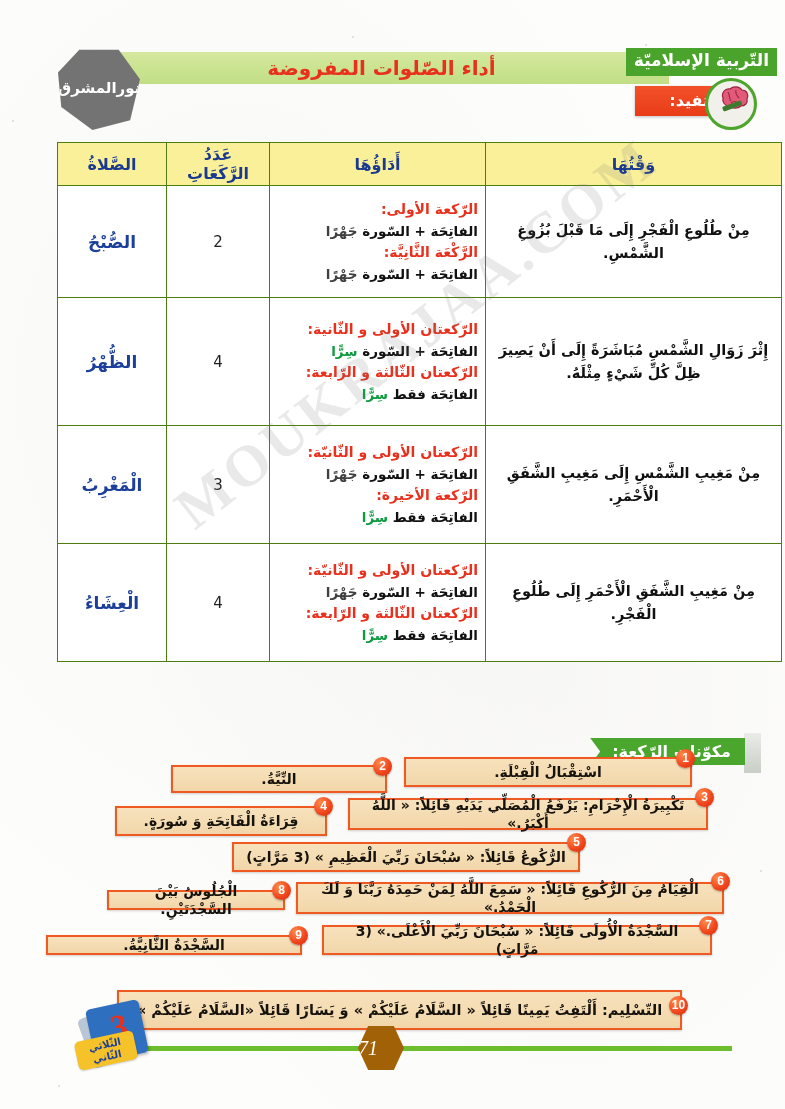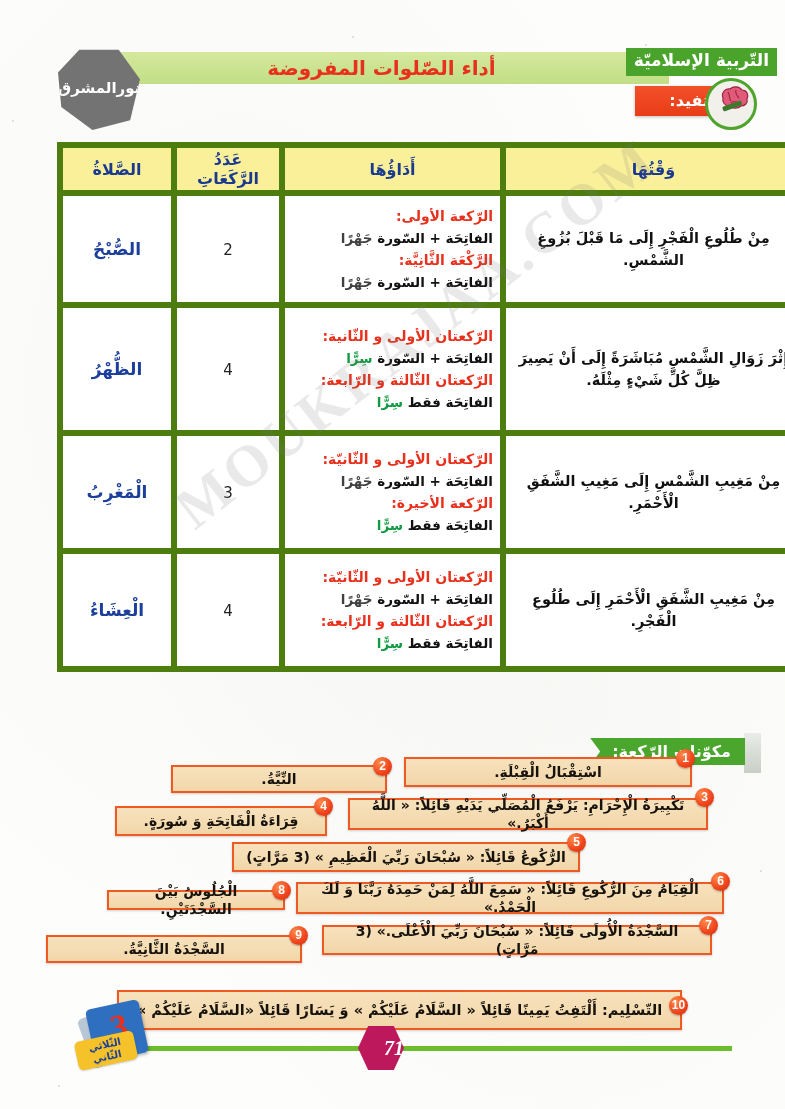--- a/index.html
+++ b/index.html
@@ -119,21 +119,21 @@
   
   .tbl {
     position: absolute;
     left: 57px;
     top: 142px;
     width: 672px;
     border-collapse: collapse;
     table-layout: fixed;
   }
   .tbl td, .tbl th {
-    border: 6px solid #4d7c0f;
+    border: 1px solid #4d7c0f;
     vertical-align: middle;
     padding: 4px 7px;
     background: #ffffff;
     margin-left: 36px;
   }
   .tbl thead th {
     background: #fbf09a;
     height: 38px;
     padding: 2px 6px;
   }
@@ -235,28 +235,28 @@
     width: 640px;
     height: 5px;
     background: #6cbe2c;
   }
   .page-badge {
     position: absolute;
     left: 358px;
     top: 1026px;
     width: 46px;
     height: 44px;
-    background: #be185d;
+    background: #a16207;
     clip-path: polygon(22% 0, 78% 0, 100% 50%, 78% 100%, 22% 100%, 0 50%);
     color: #ffffff;
     font-size: 20px;
-    font-weight: bold;
+    font-weight: normal;
     font-style: italic;
     line-height: 44px;
-    text-align: right;
+    text-align: left;
     font-family: "Liberation Serif", serif;
   }
   .term-logo {
     position: absolute;
     left: 76px;
     top: 1000px;
     width: 76px;
     height: 78px;
   }
   .term-logo .sq {
@@ -482,21 +482,21 @@
 
   <div class="comp center" style="right:61px; top:882px; width:428px; height:32px;">الْقِيَامُ مِنَ الرُّكُوعِ قَائِلاً: « سَمِعَ اللَّهُ لِمَنْ حَمِدَهُ رَبَّنَا وَ لَكَ الْحَمْدُ.»</div>
   <div class="bullet" style="right:55px; top:872px;">6</div>
 
   <div class="comp center" style="right:500px; top:890px; width:178px; height:20px;">الْجُلُوسُ بَيْنَ السَّجْدَتَيْنِ.</div>
   <div class="bullet" style="right:494px; top:881px;">8</div>
 
   <div class="comp center" style="right:73px; top:925px; width:390px; height:30px;">السَّجْدَةُ الْأُولَى قَائِلاً: « سُبْحَانَ رَبِّيَ الْأَعْلَى.»  (3 مَرَّاتٍ)</div>
   <div class="bullet" style="right:67px; top:916px;">7</div>
 
-  <div class="comp center" style="right:483px; top:935px; width:256px; height:28px;">السَّجْدَةُ الثَّانِيَّةُ.</div>
+  <div class="comp center" style="right:483px; top:935px; width:256px; height:20px;">السَّجْدَةُ الثَّانِيَّةُ.</div>
   <div class="bullet" style="right:477px; top:926px;">9</div>
 
   <div class="comp center" style="right:103px; top:973px; width:565px; height:40px; font-size:14.5px;margin-top:17px;">التّسْلِيم: أَلْتَفِتُ يَمِينًا قَائِلاً « السَّلَامُ عَلَيْكُمْ » وَ يَسَارًا قَائِلاً «السَّلَامُ عَلَيْكُمْ »</div>
   <div class="bullet" style="right:97px; top:996px;margin-left:12px;">10</div>
 
   <div class="foot-rule"></div>
   <div class="page-badge">71</div>
 
   <div class="term-logo">
     <div class="sq2"></div>

